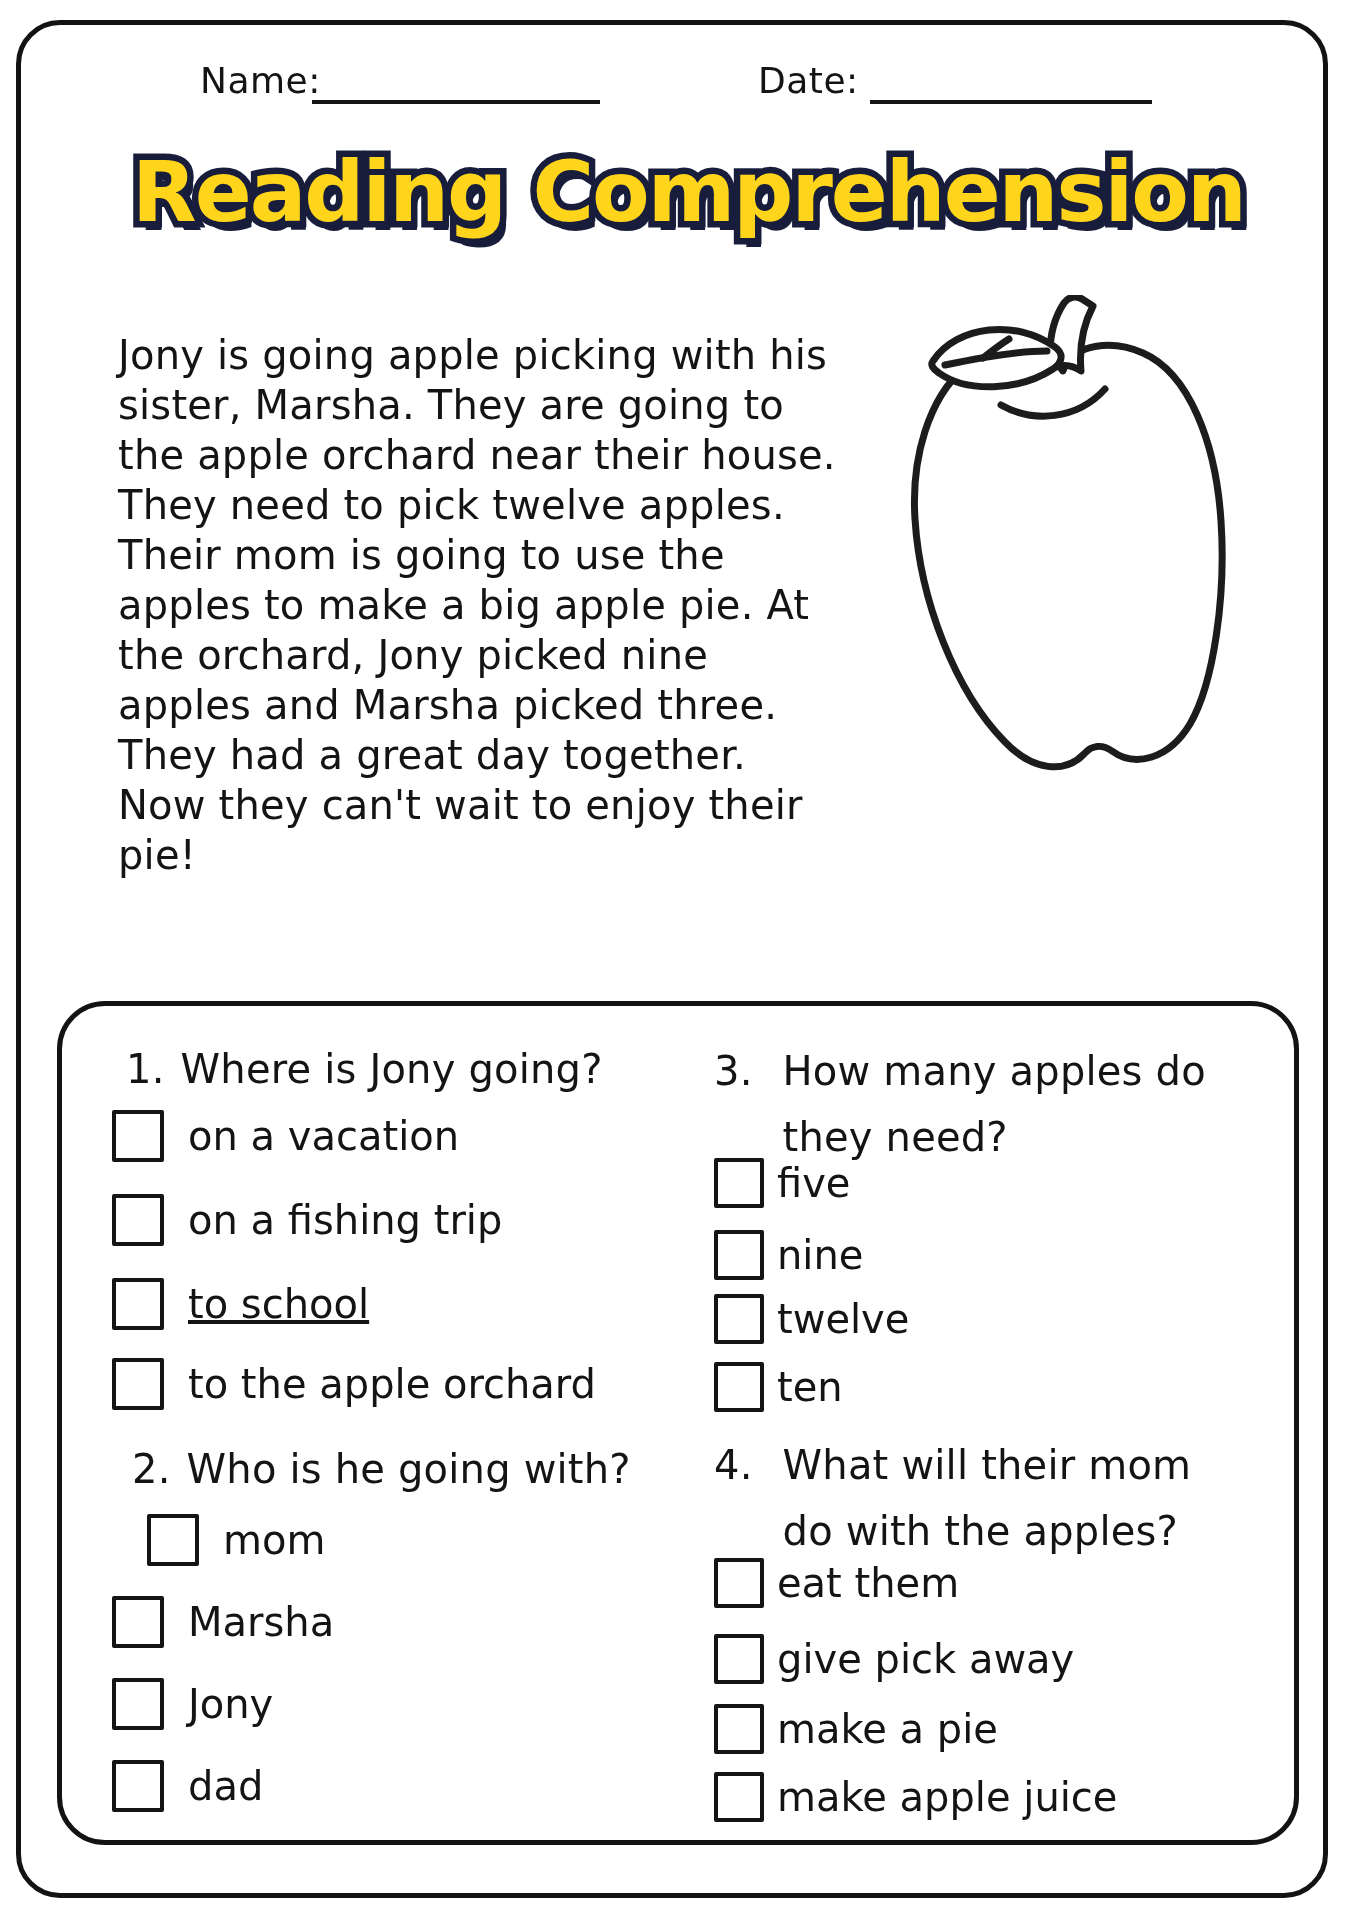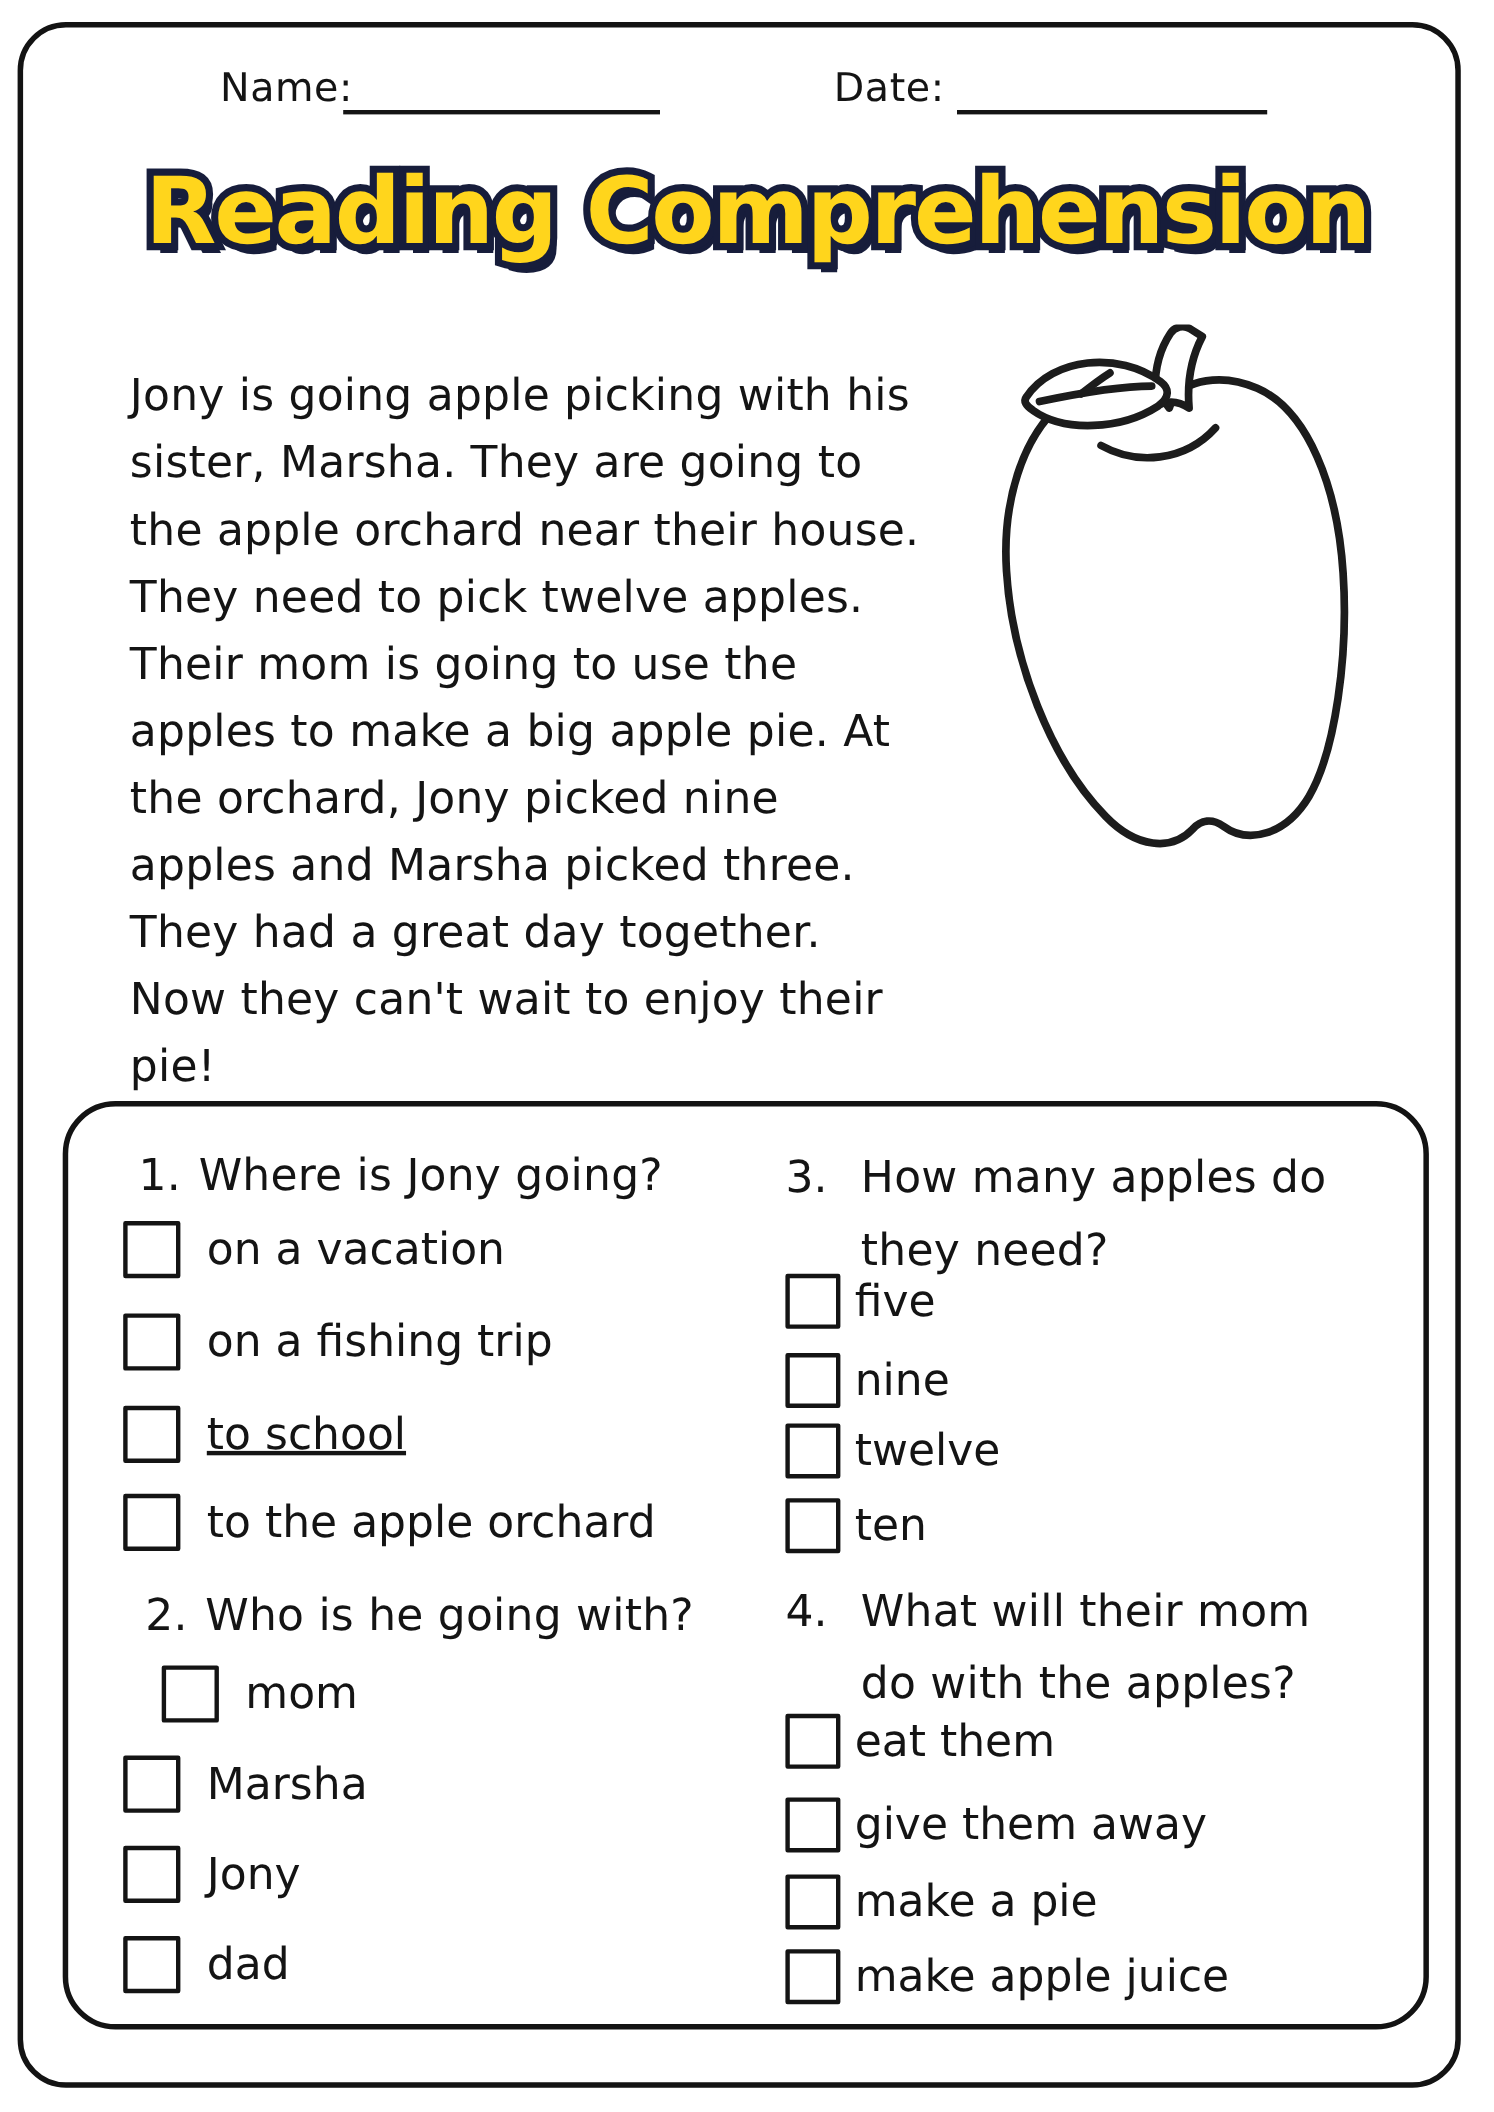--- a/index.html
+++ b/index.html
@@ -28,21 +28,21 @@
   .title .stroke {
     position:absolute; left:0; top:0;
     -webkit-text-stroke:13px #171d3b; color:#171d3b;
     text-shadow:6px 9px 0 #171d3b;
   }
   .title .fill { position:relative; color:#ffd51c; }
 
   
   .passage {
     position:absolute; left:118px; top:330px; width:810px;
-    font-size:40px; line-height:61px; white-space:pre-line; letter-spacing:0.2px;
+    font-size:40px; line-height:50px; white-space:pre-line; letter-spacing:0.2px;
   }
 
   
   .apple { position:absolute; left:905px; top:295px; }
   .apple path { stroke:#1c1c1c; stroke-width:7; fill:none; stroke-linecap:round; stroke-linejoin:round; }
   .apple path.filled { fill:#ffffff; }
 
   
   .quiz-box {
     position:absolute; left:57px; top:1001px; width:1242px; height:844px;
@@ -180,21 +180,21 @@
     <span class="q-num">4.</span>
     <span class="q-text">What will their mom
 do with the apples?</span>
   </div>
   <div class="opt opt-r q4o1">
     <div class="box"></div>
     <span>eat them</span>
   </div>
   <div class="opt opt-r q4o2">
     <div class="box"></div>
-    <span>give them away</span>
+    <span>give pick away</span>
   </div>
   <div class="opt opt-r q4o3">
     <div class="box"></div>
     <span>make a pie</span>
   </div>
   <div class="opt opt-r q4o4">
     <div class="box"></div>
     <span>make apple juice</span>
   </div>
 

